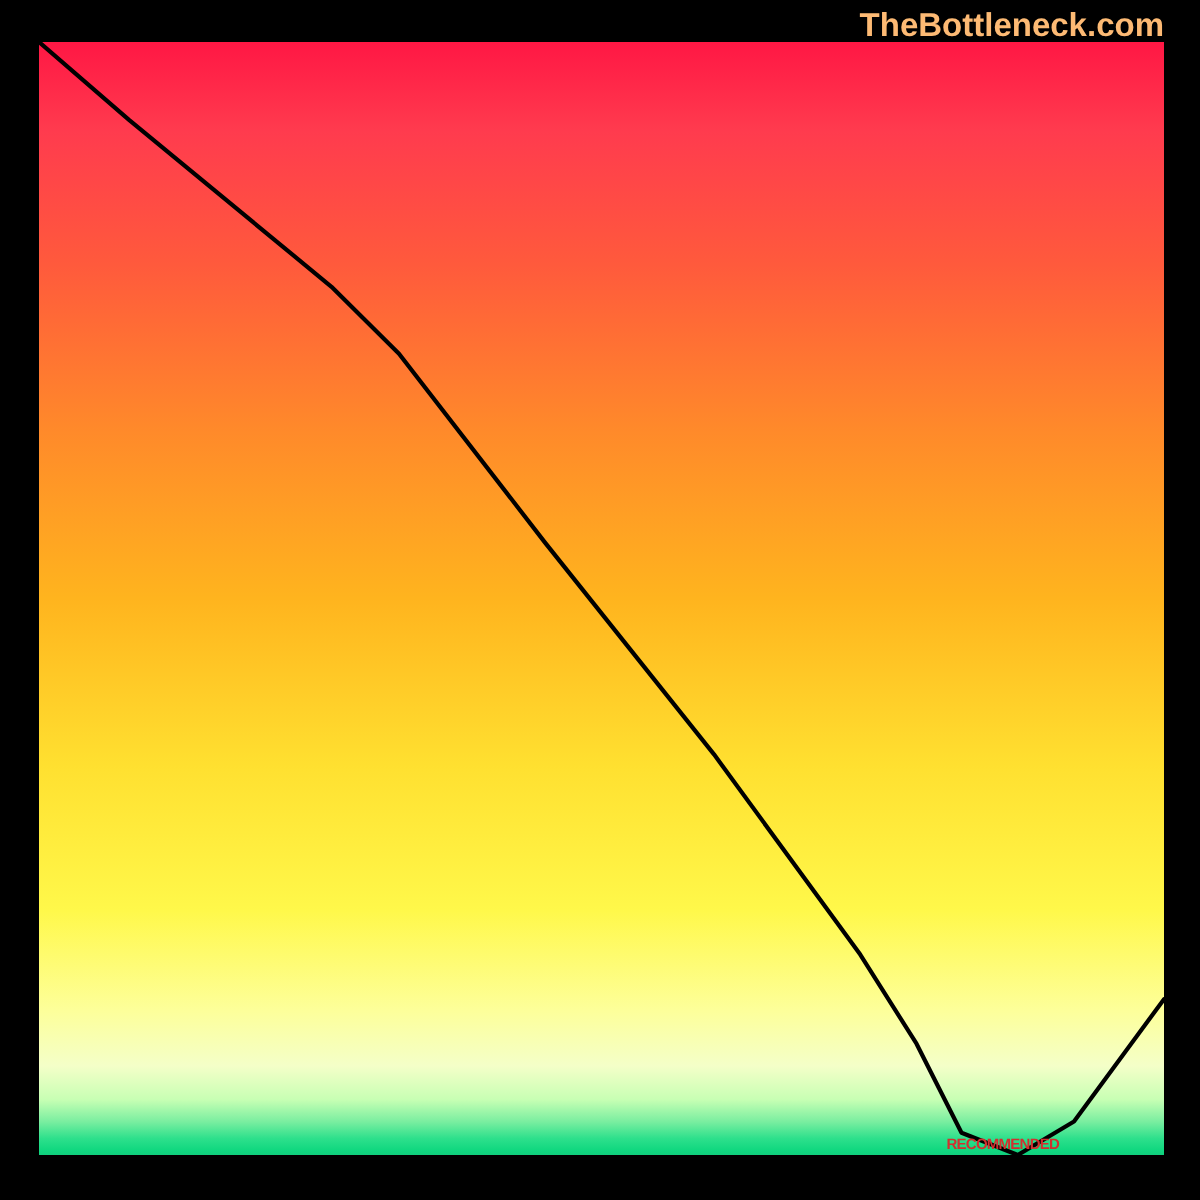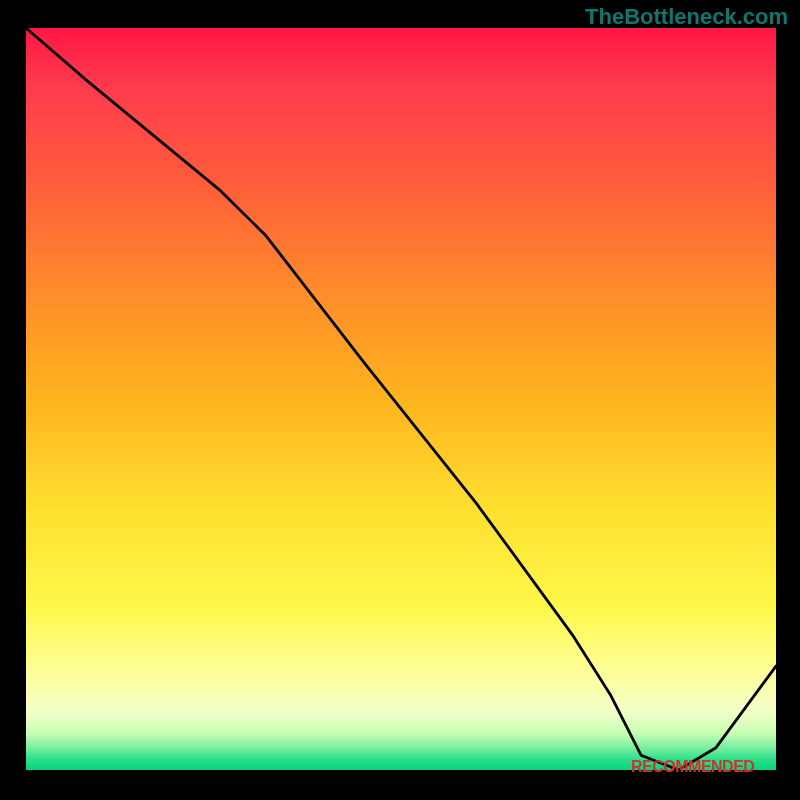--- a/index.html
+++ b/index.html
@@ -7,22 +7,22 @@
     width: 800px;
     height: 800px;
     background: #000;
     position: relative;
     font-family: Arial, sans-serif;
     overflow: hidden;
   }
   .watermark {
     position: absolute;
     top: 4px;
-    right: 12px;
-    color: #0f766e;
+    right: 24px;
+    color: #fdba74;
     font-size: 22px;
     font-weight: bold;
     z-index: 10;
   }
   .plot-area {
     position: absolute;
     left: 26px;
     top: 28px;
     width: 750px;
     height: 742px;
@@ -46,21 +46,21 @@
   .curve {
     position: absolute;
     left: 0;
     top: 0;
     width: 100%;
     height: 100%;
   }
   .marker-label {
     position: absolute;
     color: #d32f2f;
-    font-size: 16px;
+    font-size: 10px;
     font-weight: bold;
     white-space: nowrap;
     letter-spacing: -0.5px;
   }
 </style>
 </head>
 <body>
 
 <div class="watermark">TheBottleneck.com</div>
 

